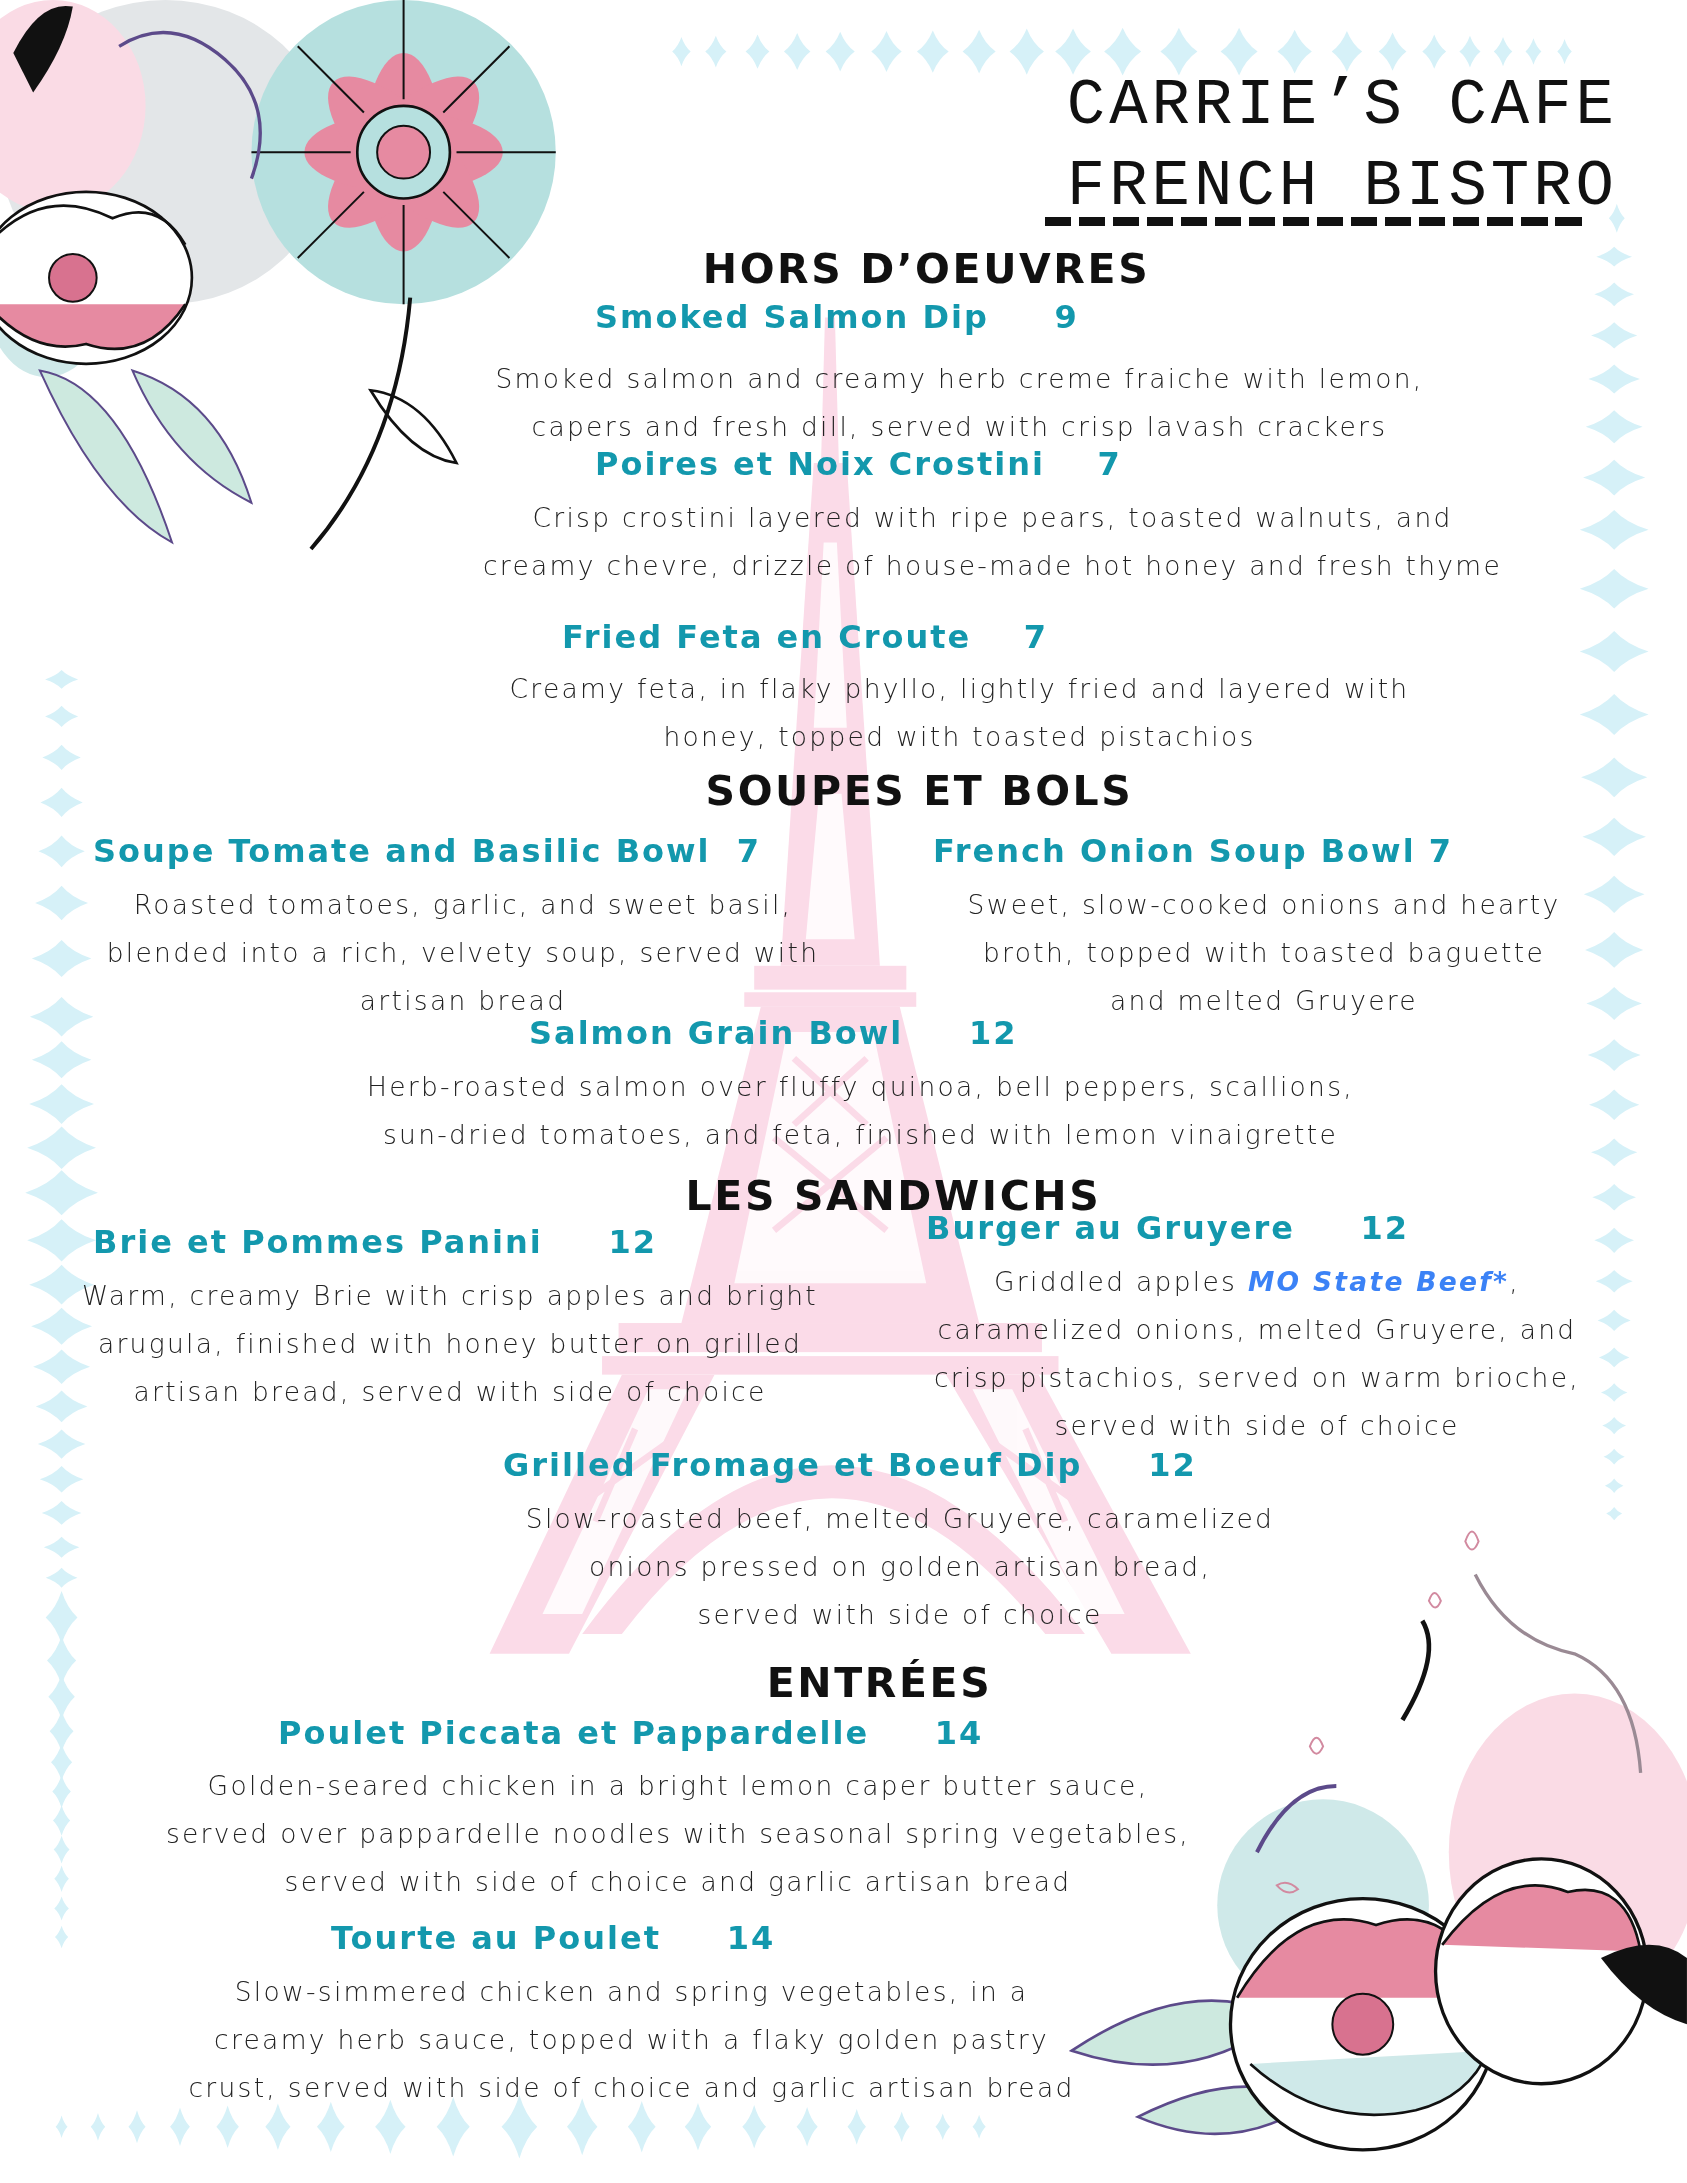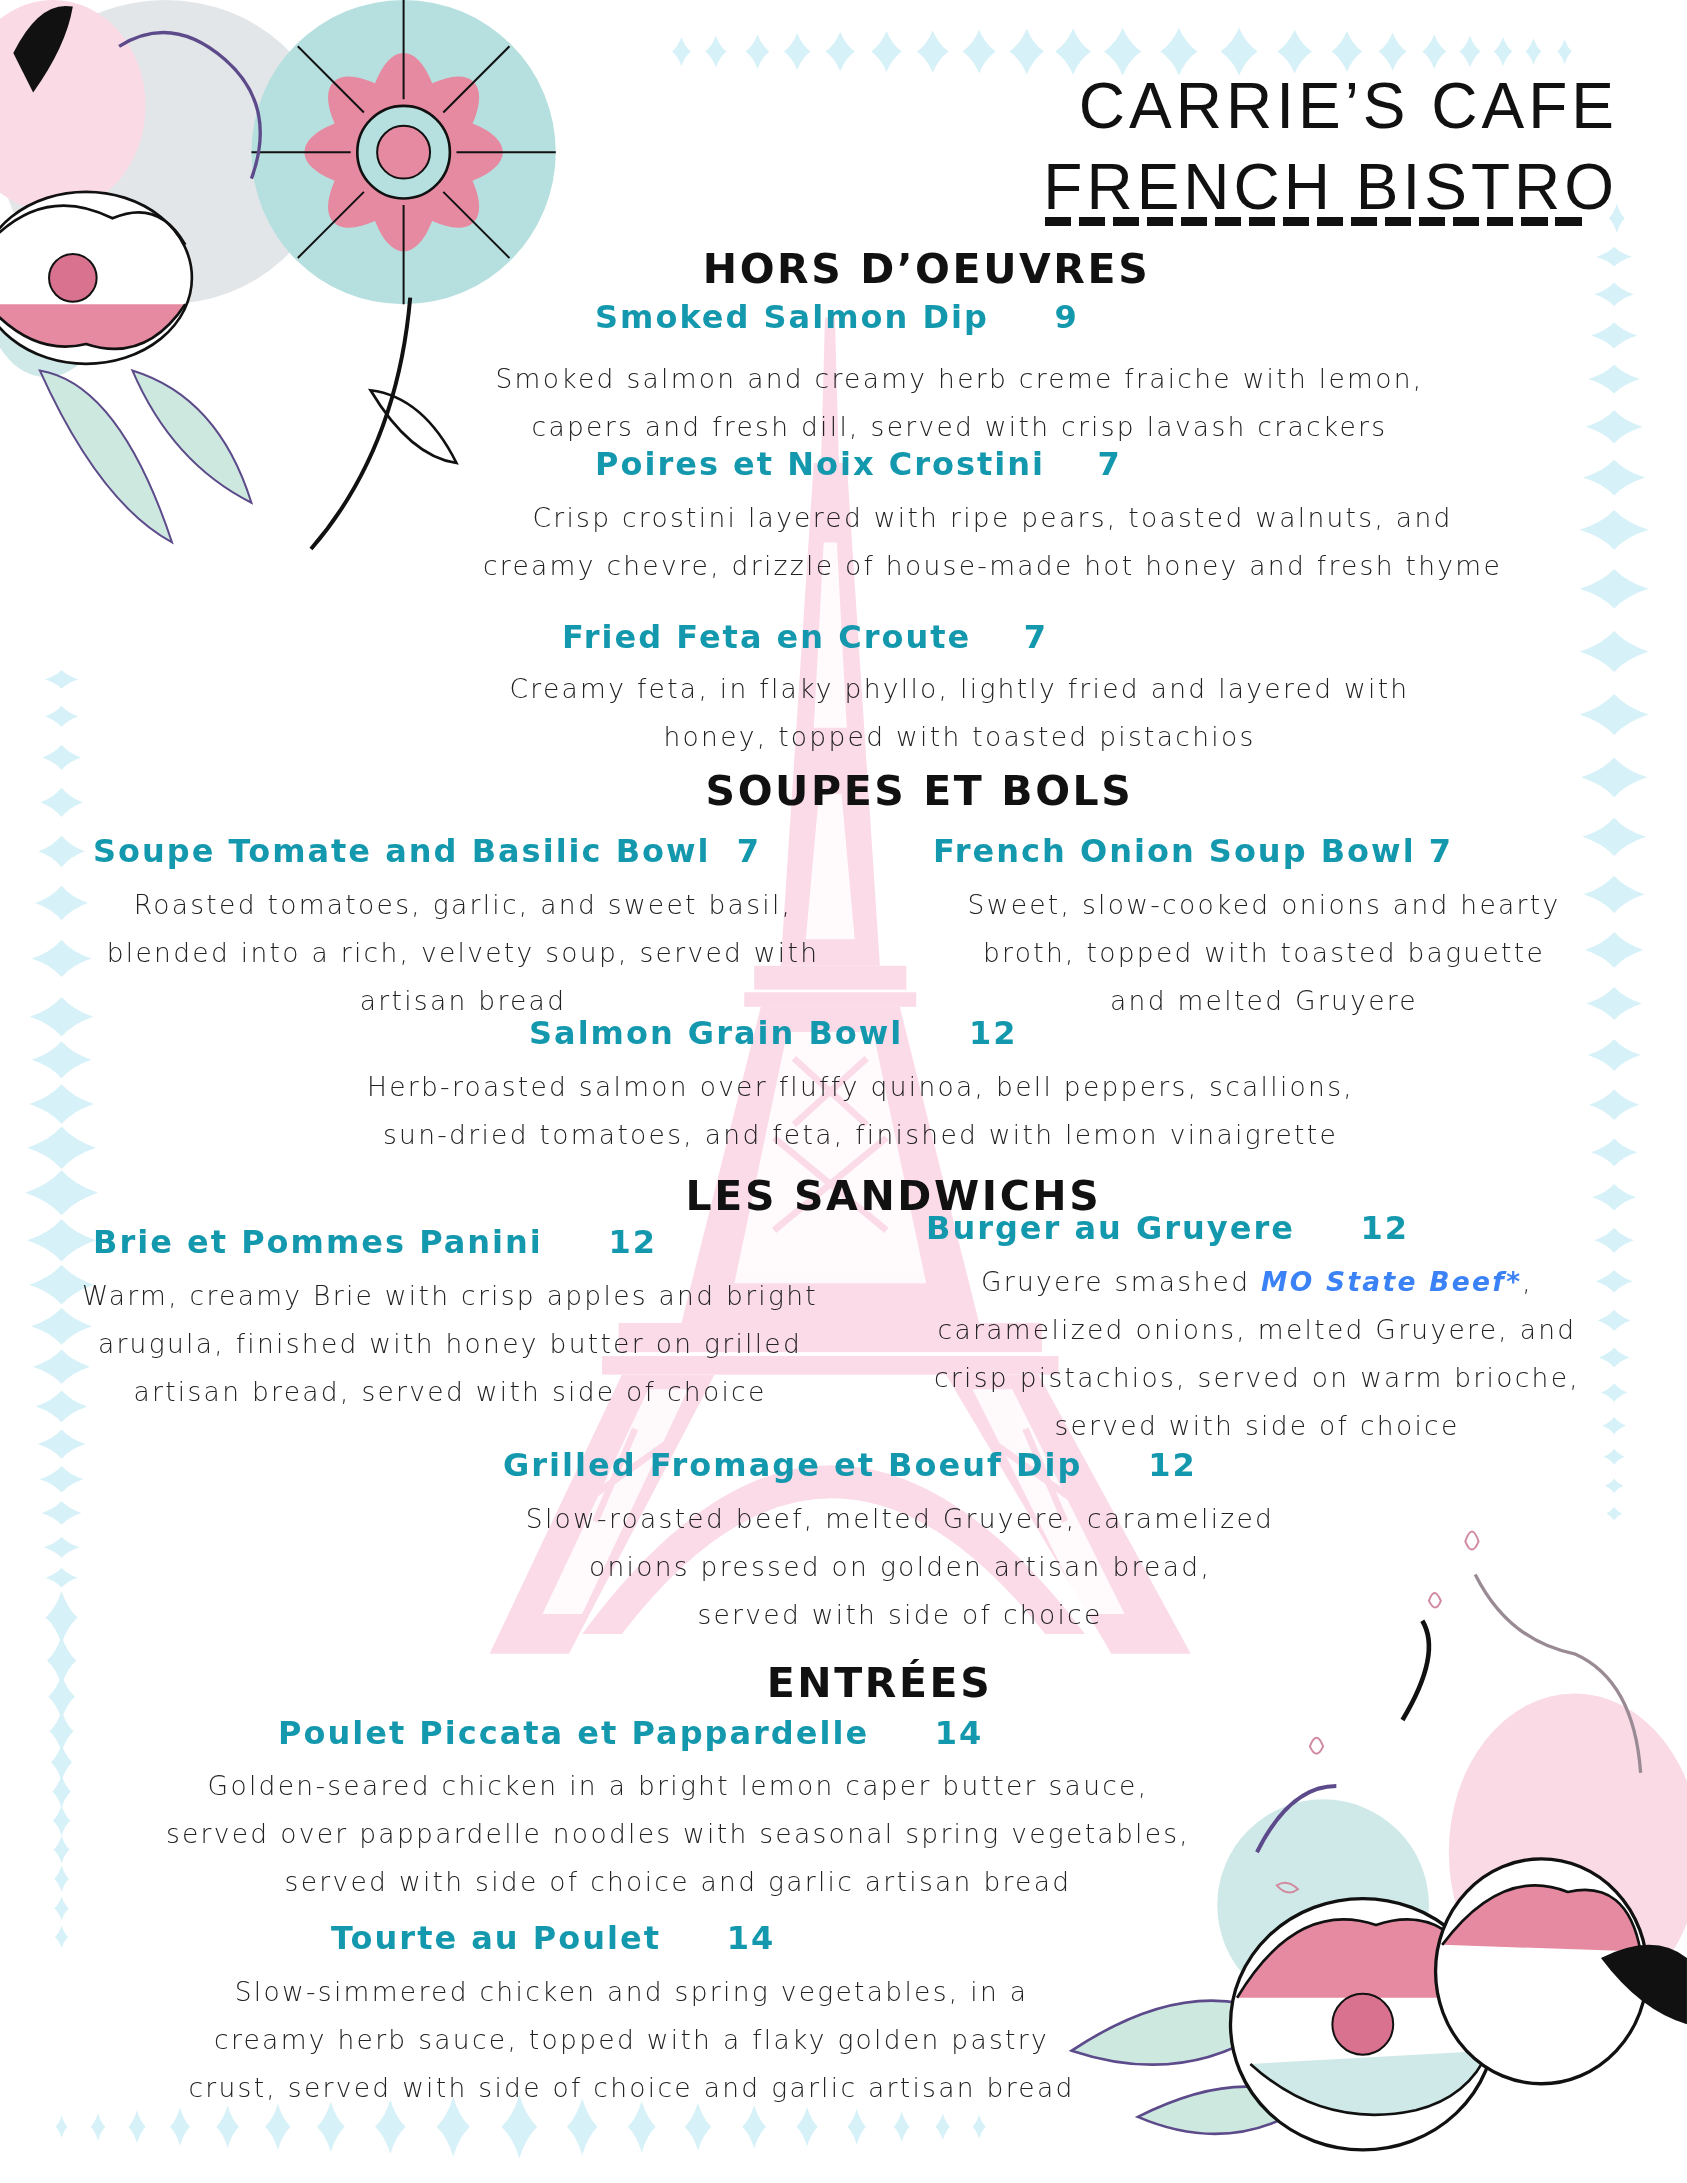--- a/index.html
+++ b/index.html
@@ -3,21 +3,21 @@
 <meta charset="utf-8">
 <style>
   html, body { margin:0; padding:0; }
   body { width:1687px; height:2183px; position:relative; background:#ffffff; overflow:hidden;
          font-family:"DejaVu Sans", "Liberation Sans", sans-serif; color:#1a1a1a; }
   .layer { position:absolute; left:0; top:0; width:1687px; height:2183px; }
   #deco { z-index:1; }
   #content { z-index:2; }
 
   .title { position:absolute; right:69px; top:66px; text-align:right;
-           font-family:Liberation Sans, sans-serif; font-weight:normal;
+           font-family:Liberation Mono, monospace; font-weight:normal;
            font-size:64px; letter-spacing:4px; line-height:81px; color:#111; }
   .title-dash { position:absolute; left:1045px; top:217px; width:543px; height:9.3px;
            background:repeating-linear-gradient(90deg,#111 0 26.5px,transparent 26.5px 34px); }
 
   .sec { position:absolute; font-weight:bold; font-size:41px; letter-spacing:2.6px;
          color:#111; text-align:center; white-space:nowrap; }
   .item-name { position:absolute; font-weight:bold; font-size:32px; letter-spacing:2px;
          color:#1398ad; text-align:left; white-space:pre; }
   .desc { position:absolute; font-size:26.5px; letter-spacing:2.3px; line-height:48px;
          color:#222; text-align:center; font-weight:300; }
@@ -295,21 +295,21 @@
 
   <div class="item-name" style="left:93px;top:1223px;width:715px;"><span>Brie et Pommes Panini</span><span>     </span><span>12</span></div>
   <div class="desc" style="left:53px;top:1272px;width:794px;">
     <span class="line">Warm, creamy Brie with crisp apples and bright</span>
     <span class="line">arugula, finished with honey butter on grilled</span>
     <span class="line">artisan bread, served with side of choice</span>
   </div>
 
   <div class="item-name" style="left:926px;top:1209px;width:662px;"><span>Burger au Gruyere</span><span>     </span><span>12</span></div>
   <div class="desc" style="left:913px;top:1258px;width:688px;">
-    <span class="line"><span>Gruyere smashed </span><span class="hl">MO State Beef*</span><span>,</span></span>
+    <span class="line"><span>Griddled apples </span><span class="hl">MO State Beef*</span><span>,</span></span>
     <span class="line">caramelized onions, melted Gruyere, and</span>
     <span class="line">crisp pistachios, served on warm brioche,</span>
     <span class="line">served with side of choice</span>
   </div>
 
   <div class="item-name" style="left:503px;top:1446px;width:794px;"><span>Grilled Fromage et Boeuf Dip</span><span>     </span><span>12</span></div>
   <div class="desc" style="left:503px;top:1495px;width:794px;">
     <span class="line">Slow-roasted beef, melted Gruyere, caramelized</span>
     <span class="line">onions pressed on golden artisan bread,</span>
     <span class="line">served with side of choice</span>

